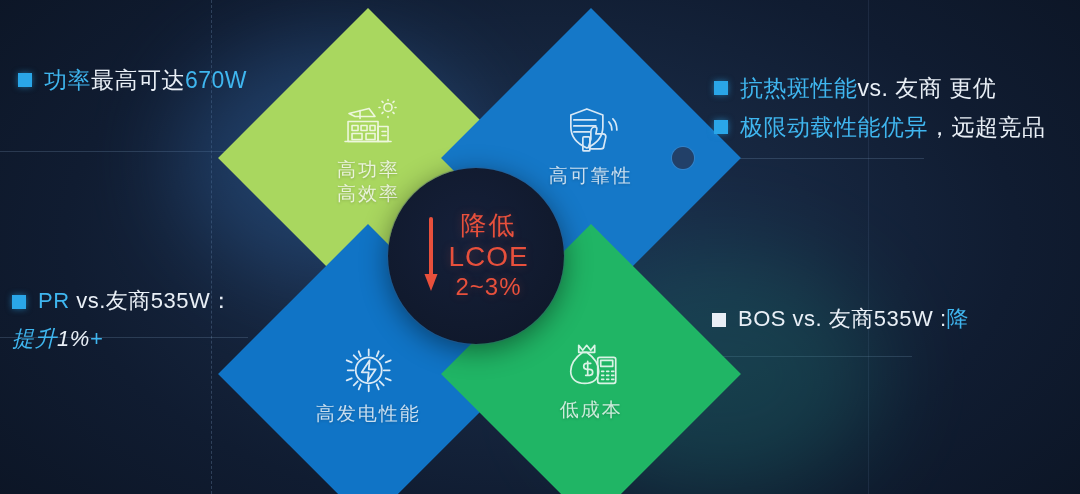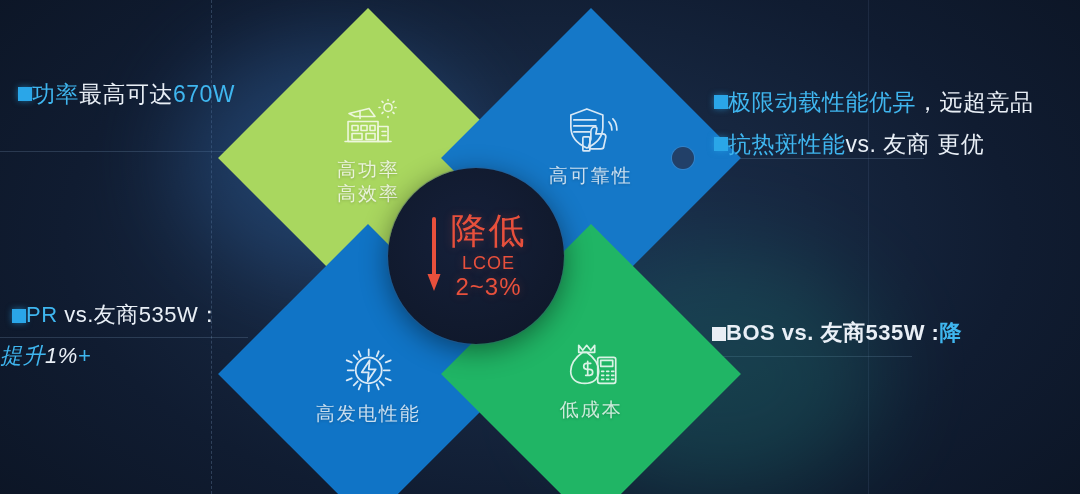--- a/index.html
+++ b/index.html
@@ -70,52 +70,52 @@
     box-shadow:0 0 0 1px rgba(60,90,130,.35), 0 6px 28px rgba(0,0,0,.45);
     display:flex;align-items:center;justify-content:center;
     z-index:5;
   }
   .hub-row{display:flex;align-items:center;gap:9px;}
   #down-arrow{width:16px;height:78px;flex:0 0 auto;}
   .hub-text{
     color:#e8503c;text-align:center;line-height:1.12;
     text-shadow:0 0 10px rgba(232,80,60,.28);
   }
-  .hub-cn{font-size:36px;letter-spacing:2px;display:block;}
-  .hub-lcoe{font-size:18px;letter-spacing:1px;display:block;margin-top:1px;}
+  .hub-cn{font-size:26px;letter-spacing:2px;display:block;}
+  .hub-lcoe{font-size:28px;letter-spacing:1px;display:block;margin-top:1px;}
   .hub-val{font-size:24px;letter-spacing:1px;display:block;margin-top:1px;}
 
   
   .node{
     position:absolute;width:22px;height:22px;border-radius:50%;
     background:rgba(36,60,95,.92);
     box-shadow:0 0 0 1px rgba(110,150,200,.35);
     z-index:4;
   }
 
   
   .callout{position:absolute;z-index:6;}
-  .cline{display:flex;align-items:flex-start;margin-bottom:11px;white-space:nowrap;margin-top:14px;}
+  .cline{display:flex;align-items:flex-start;gap:12px;margin-bottom:11px;white-space:nowrap;}
   .cline:last-child{margin-bottom:0;}
   .bullet{
     width:14px;height:14px;flex:0 0 auto;margin-top:7px;
     background:#2aa6e8;box-shadow:0 0 6px rgba(42,166,232,.55);
   }
   .bullet.white{background:#e9eef5;box-shadow:none;}
   .bullet.hidden{visibility:hidden;}
   .txt{font-size:23px;line-height:1.22;letter-spacing:.5px;}
   .w{color:#e9eff6;}
   .c{color:#3fb6ef;}
   .c2{color:#34a9e6;}
   .sm{font-size:20px;}
 
   #callout-power{left:18px;top:66px;}
   #callout-reliable{left:714px;top:74px;}
   #callout-pr{left:12px;top:288px;}
-  #callout-bos{left:712px;top:306px;font-weight:bold;}
+  #callout-bos{left:712px;top:306px;}
   #callout-bos .txt{font-size:22px;}
   #callout-pr .txt{font-size:22px;}
 </style>
 </head>
 <body>
 
 <div id="stage">
 
   <div class="bg-layer">
     <div class="vline" style="left:211px;"></div>
@@ -221,27 +221,27 @@
       <span class="txt">
         <span class="c">功率</span><span class="w">最高可达</span><span class="c">670W</span>
       </span>
     </div>
   </div>
 
   <div class="callout" id="callout-reliable">
     <div class="cline">
       <span class="bullet"></span>
       <span class="txt">
+        <span class="c">抗热斑性能</span><span class="w">vs. 友商 更优</span>
+      </span>
+    </div>
+    <div class="cline">
+      <span class="bullet"></span>
+      <span class="txt">
         <span class="c">极限动载性能优异</span><span class="w">，远超竞品</span>
-      </span>
-    </div>
-    <div class="cline">
-      <span class="bullet"></span>
-      <span class="txt">
-        <span class="c">抗热斑性能</span><span class="w">vs. 友商 更优</span>
       </span>
     </div>
   </div>
 
   <div class="callout" id="callout-pr">
     <div class="cline">
       <span class="bullet"></span>
       <span class="txt">
         <span class="c">PR</span>&nbsp;<span class="w">vs.友商535W：</span>
       </span>

